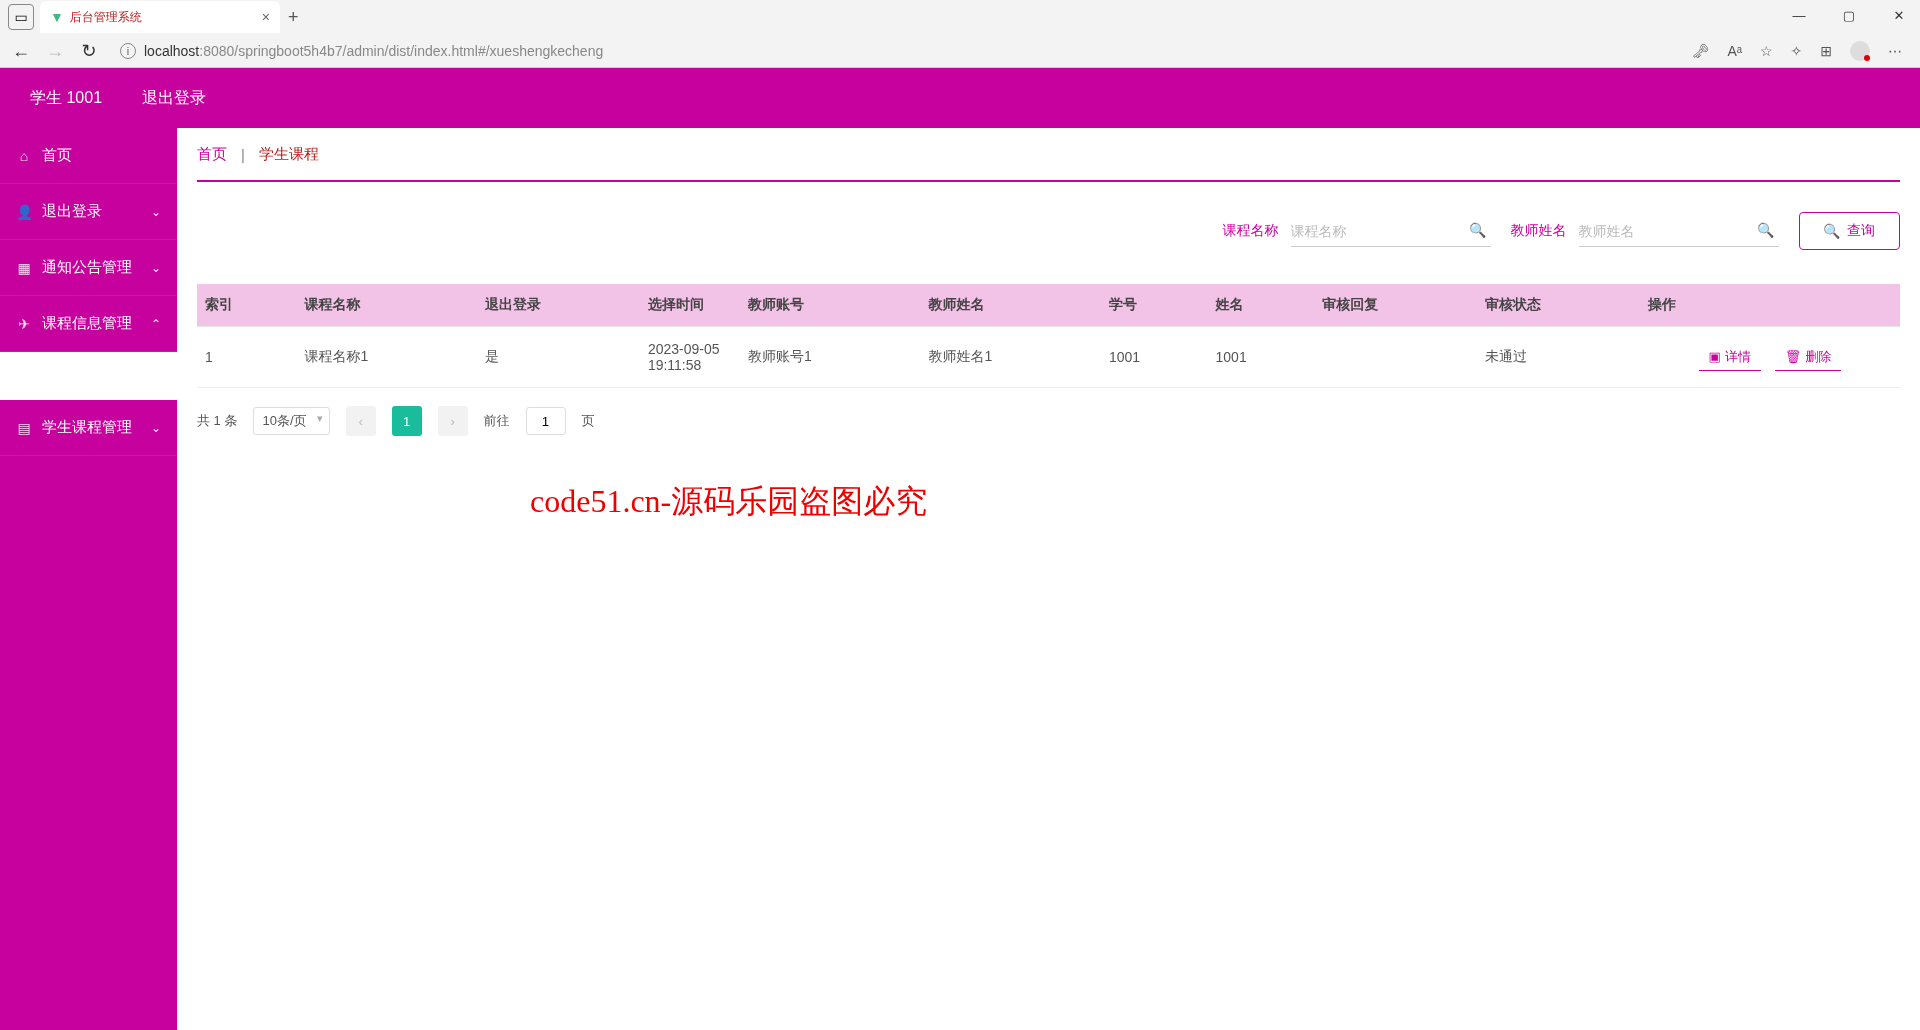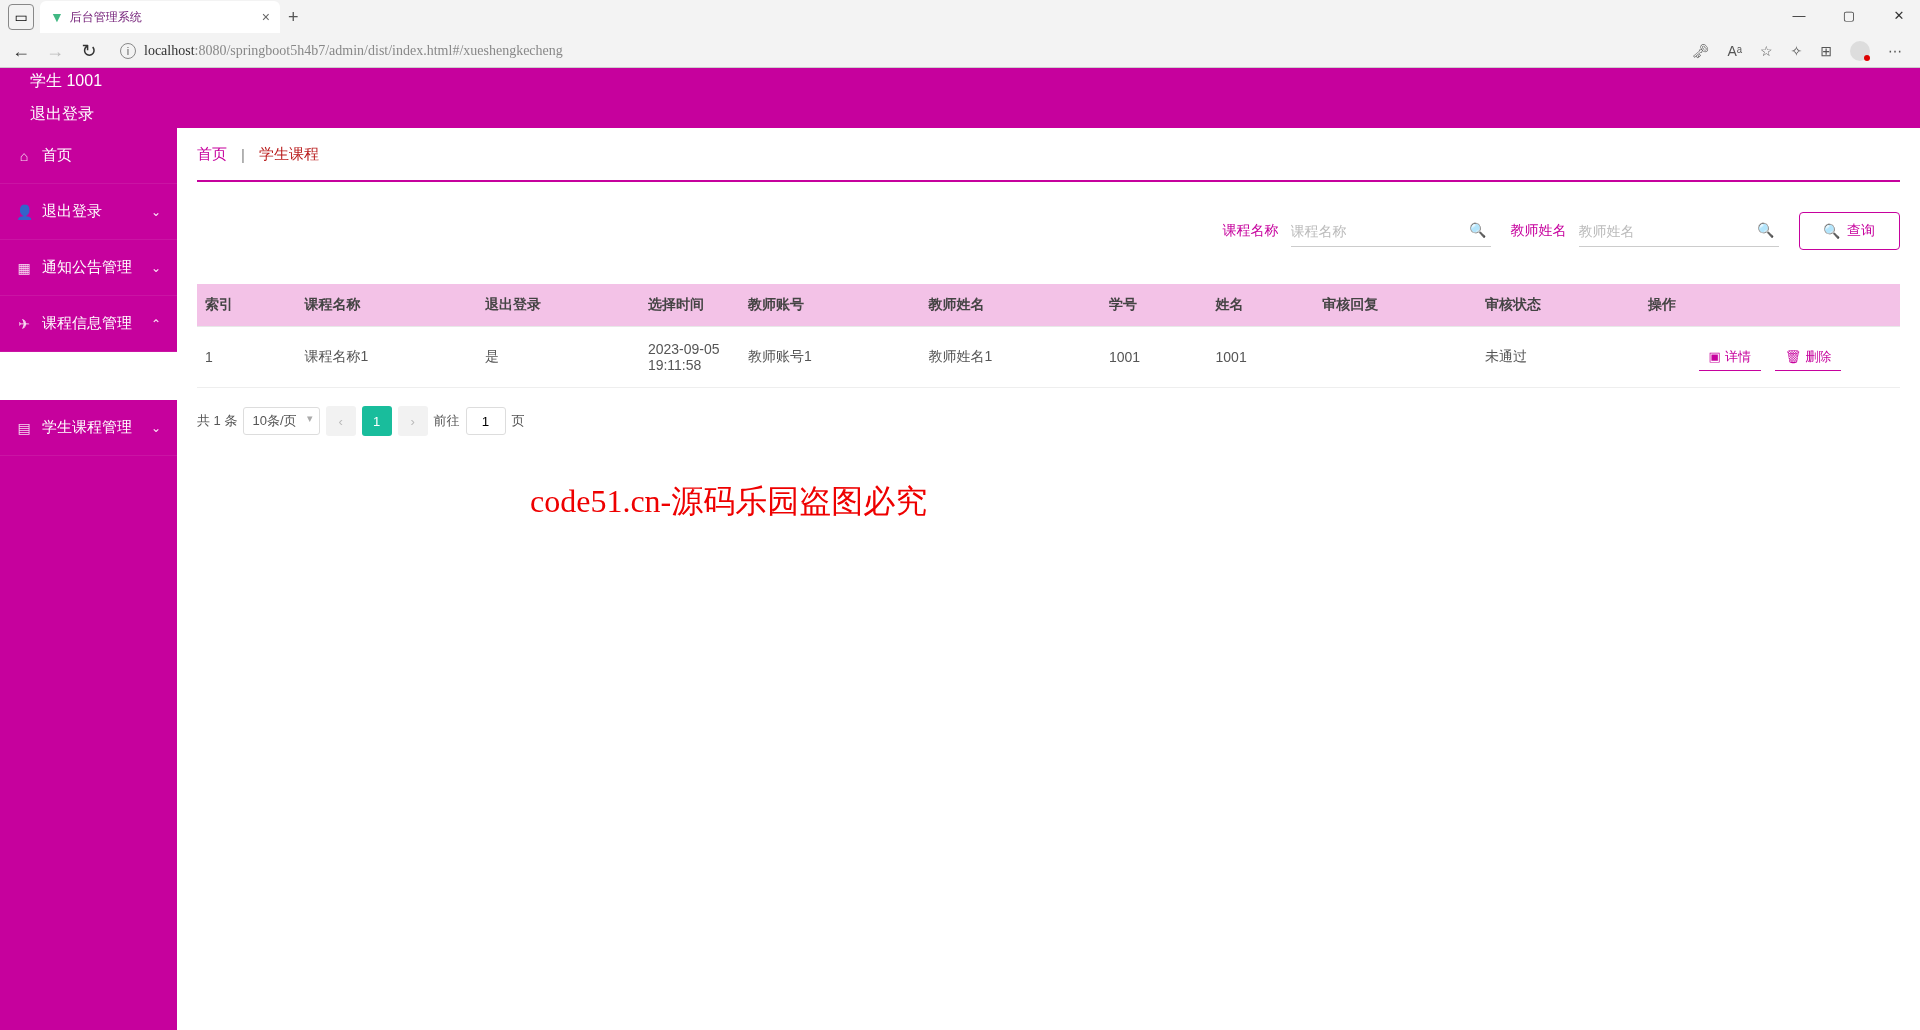--- a/index.html
+++ b/index.html
@@ -48,21 +48,21 @@
       border-radius: 6px 6px 0 0;
       gap: 6px;
     }
     .browser-tab .favicon {
       color: #41b883;
       font-size: 14px;
     }
     .browser-tab .tab-title {
       flex: 1;
       font-size: 12px;
-      color: #701a75;
+      color: #b91c1c;
     }
     .browser-tab .close-x {
       color: #666;
       cursor: pointer;
       font-size: 14px;
     }
     .addtab {
       font-size: 18px;
       color: #555;
       margin-left: 8px;
@@ -111,21 +111,20 @@
       height: 16px;
       display: flex;
       align-items: center;
       justify-content: center;
       font-size: 11px;
       color: #666;
     }
     .url-text {
       font-size: 14px;
       color: #333;
-      font-family: Liberation Serif, serif;
     }
     .url-text .gray { color: #888; }
     .toolbar-icons {
       display: flex;
       gap: 18px;
       color: #555;
       align-items: center;
       padding-right: 8px;
     }
     .avatar-dot {
@@ -161,23 +160,22 @@
       padding: 0 30px;
     }
     .header-title {
       flex: 1;
       text-align: center;
       font-size: 20px;
       font-weight: bold;
     }
     .header-right {
       display: flex;
-      gap: 12px;
+      gap: 40px;
       font-size: 16px;
-      flex-direction: column;
     }
     .app-body {
       flex: 1;
       display: flex;
       overflow: hidden;
     }
     
     .sidebar {
       width: 177px;
       background: #c6019d;
@@ -324,21 +322,21 @@
       display: flex;
       align-items: center;
       gap: 4px;
       cursor: pointer;
     }
 
     
     .pagination {
       display: flex;
       align-items: center;
-      gap: 6px;
+      gap: 16px;
       padding-top: 18px;
       font-size: 13px;
       color: #555;
     }
     .page-size {
       border: 1px solid #ddd;
       padding: 4px 22px 4px 8px;
       border-radius: 3px;
       position: relative;
     }

